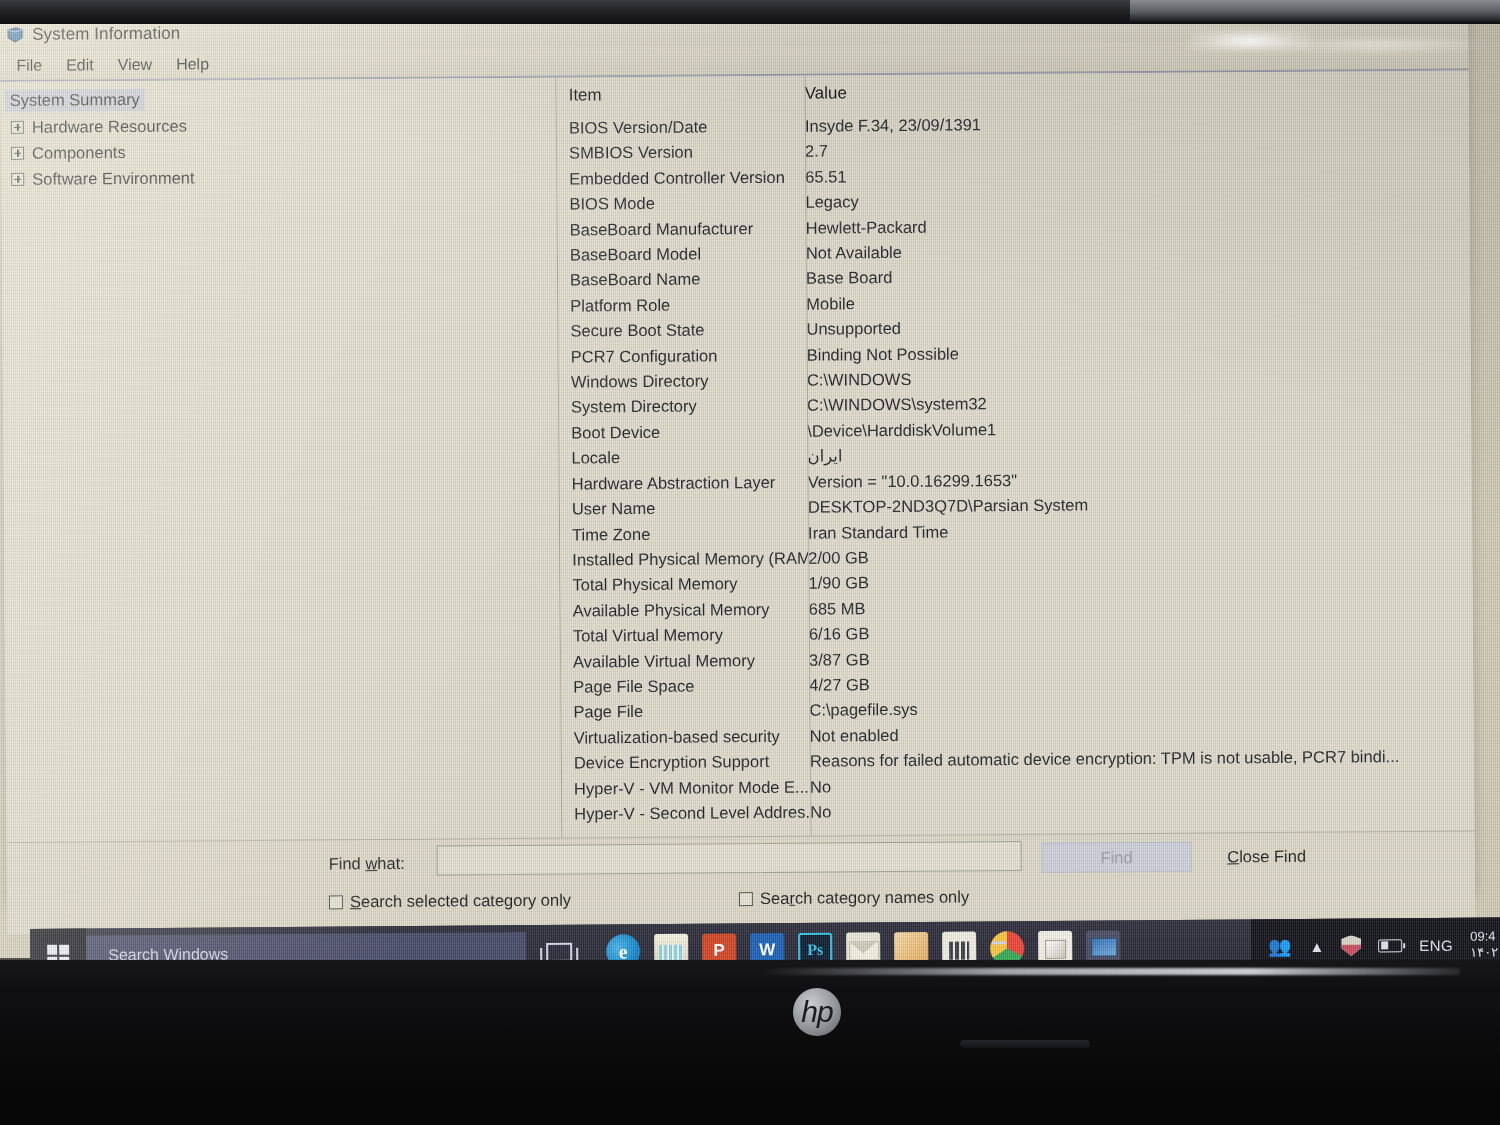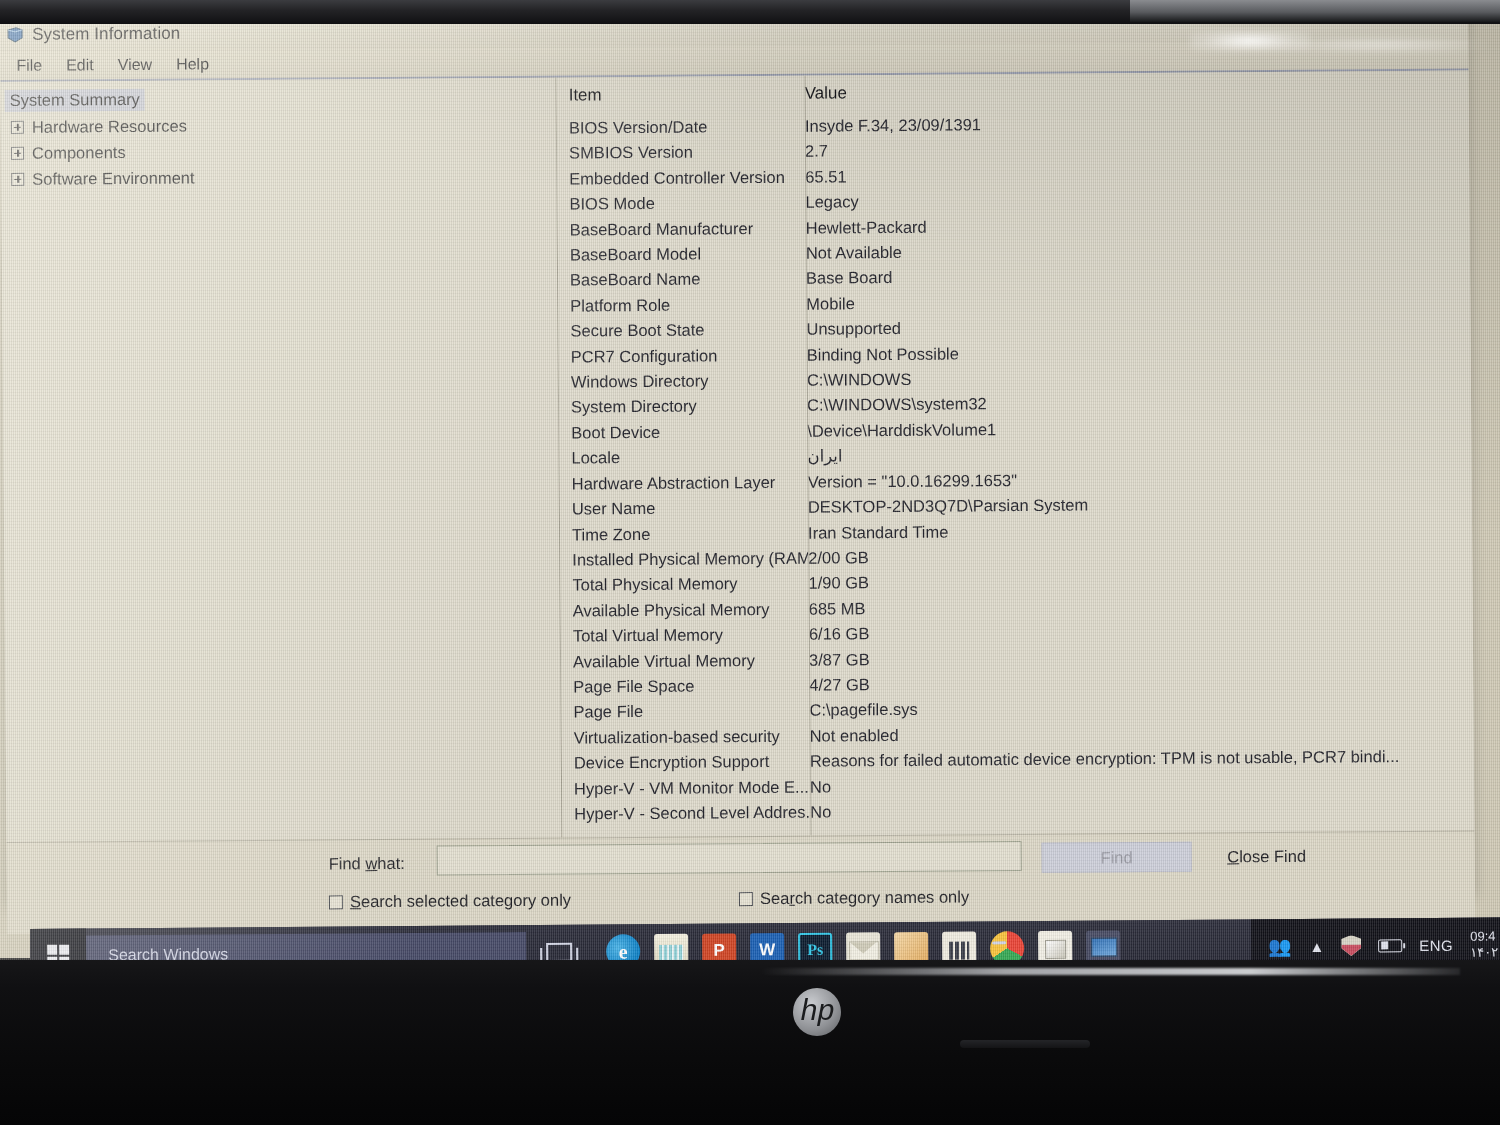--- a/index.html
+++ b/index.html
@@ -31,21 +31,21 @@
   .bezel-sheen {
     position: absolute; left: 760px; top: 968px; width: 700px; height: 7px;
     background: linear-gradient(90deg, rgba(255,255,255,0) 0%, rgba(210,212,216,.75) 35%, rgba(235,237,240,.85) 70%, rgba(120,122,126,.2) 100%);
     filter: blur(1px);
   }
   .hp-logo {
     position: absolute; left: 793px; top: 988px;
     width: 48px; height: 48px; border-radius: 50%;
     background: radial-gradient(circle at 38% 32%, #c9cbcf 0%, #8e9094 60%, #5a5c60 100%);
     display: flex; align-items: center; justify-content: center;
-    font-family: Liberation Mono, monospace;
+    font-family: Liberation Sans, sans-serif;
     font-style: italic; font-size: 30px; color: #1b1c1e; letter-spacing: -1px;
   }
   .bezel-latch {
     position: absolute; left: 960px; top: 1040px; width: 130px; height: 8px;
     background: linear-gradient(180deg,#242528,#141416);
     border-radius: 4px;
   }
   .glare {
     position: absolute; left: 1190px; top: 30px; width: 120px; height: 22px;
     background: radial-gradient(ellipse at center, rgba(255,255,255,.92) 0%, rgba(255,255,255,.25) 55%, rgba(255,255,255,0) 100%);

